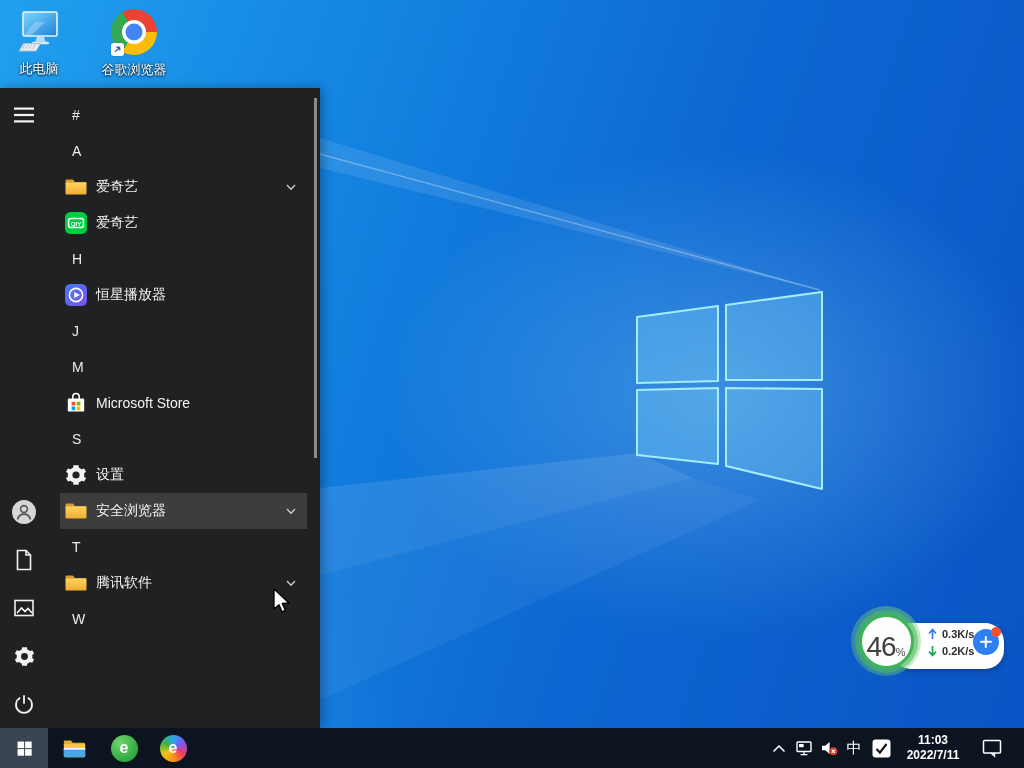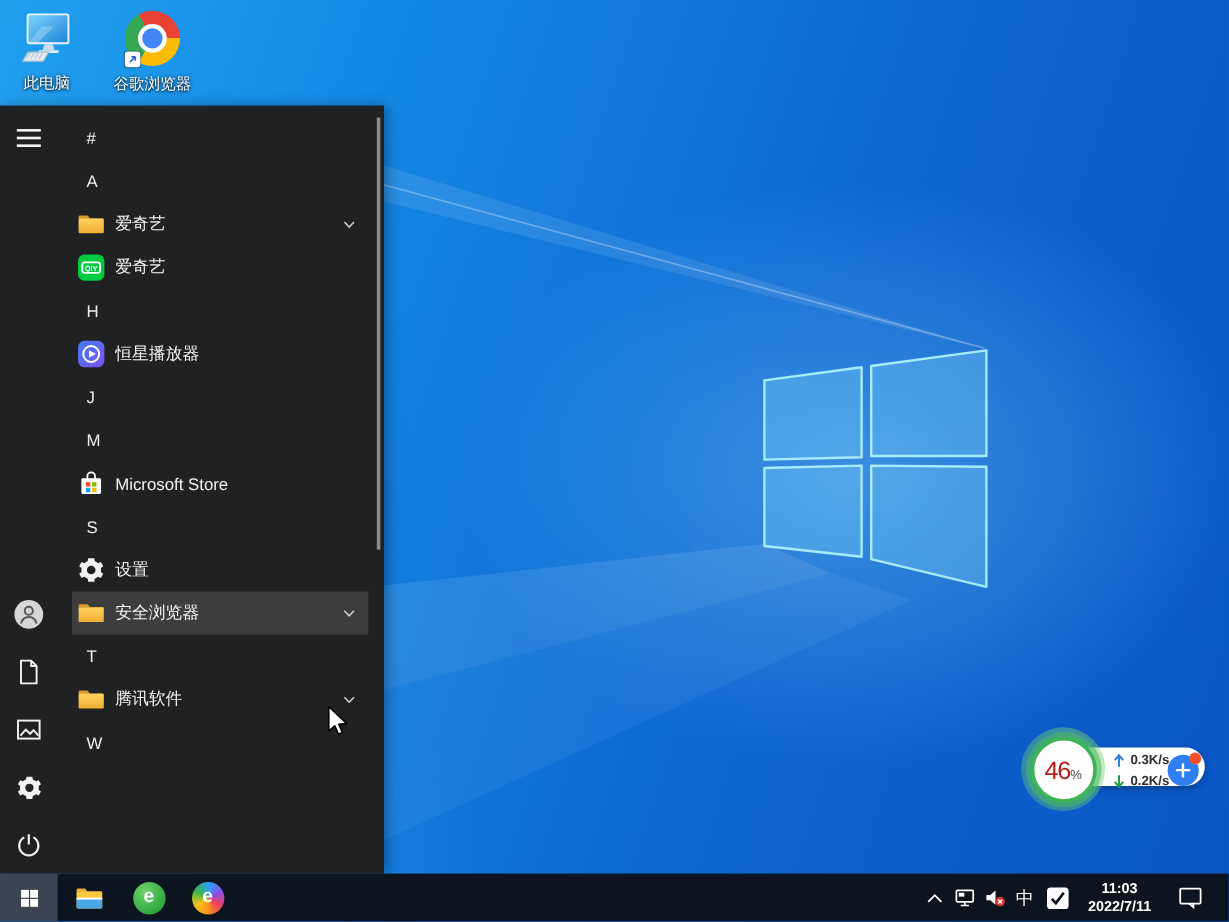--- a/index.html
+++ b/index.html
@@ -49,36 +49,36 @@
   .start-btn { left:0; width:48px; background:#3b4452; }
   .e-green { width:27px; height:27px; border-radius:50%; background:radial-gradient(circle at 35% 30%, #6fd36a, #2ca63e 75%);
     color:#fff; font-weight:bold; font-size:16px; display:flex; align-items:center; justify-content:center; }
   .e-color { width:27px; height:27px; border-radius:50%;
     background:conic-gradient(from 0deg, #2aa3f2, #8253ee, #ee3d63, #f7941d, #f3c318, #3cb54a, #2aa3f2);
     color:#fff; font-weight:bold; font-size:16px; display:flex; align-items:center; justify-content:center; }
   .tray-ime { color:#fff; font-size:15px; }
   .clock { color:#fff; font-size:12px; line-height:15px; text-align:center;font-weight:bold; }
 
   
-  .w-pill { position:absolute; left:892px; top:623px; width:112px; height:32px; background:#fff; border-radius:19px;
+  .w-pill { position:absolute; left:892px; top:623px; width:112px; height:46px; background:#fff; border-radius:19px;
     box-shadow:0 2px 6px rgba(0,0,0,.28); z-index:6; cursor:pointer; }
   .w-rows { position:absolute; left:36px; top:2px; }
   .w-line { display:flex; align-items:center; gap:5px; height:17px; font-size:11px; font-weight:bold; color:#2b2b2b; }
   .w-plus { position:absolute; right:5px; top:6px; width:26px; height:26px; border-radius:50%; background:#2e80f2; cursor:pointer; }
   .w-plus::before, .w-plus::after { content:""; position:absolute; background:#fff; left:50%; top:50%; }
   .w-plus::before { width:12px; height:2.4px; transform:translate(-50%,-50%); border-radius:1px; }
   .w-plus::after { width:2.4px; height:12px; transform:translate(-50%,-50%); border-radius:1px; }
   .w-dot { position:absolute; right:-2px; top:-2px; width:10px; height:10px; border-radius:50%; background:#f4502c; }
   .w-ball { position:absolute; left:851px; top:606px; width:70px; height:70px; border-radius:50%; z-index:7; cursor:pointer;
     background:radial-gradient(circle at 62% 35%, rgba(120,210,120,.55), rgba(110,200,115,.30));
     display:flex; align-items:center; justify-content:center; }
   .w-ball-mid { width:63px; height:63px; border-radius:50%; background:rgba(75,185,95,.55); display:flex; align-items:center; justify-content:center; }
   .w-ball-core { width:55px; height:55px; border-radius:50%; background:#fdfdfd; border:3px solid #3fb457;
     display:flex; align-items:baseline; justify-content:center; padding-top:14px; }
-  .w-pct { font-size:21px; color:#b91c1c; letter-spacing:-1px; }
+  .w-pct { font-size:28px; color:#404040; letter-spacing:-1px; }
   .w-pct-sign { font-size:11px; color:#4c4c4c; }
 
   .cursor { position:absolute; left:270px; top:588px; z-index:50; pointer-events:none; }
 </style>
 </head>
 <body>
 
 <svg width="0" height="0" style="position:absolute">
   <defs>
     <linearGradient id="foldg" x1="0" y1="0" x2="0" y2="1">
@@ -130,21 +130,21 @@
       <polygon points="8,28 20,14 30,14 16,28" fill="rgba(255,255,255,0.25)"></polygon>
       <path d="M22 28.8 h7 l1.6 5 h-10.2 z" fill="#c9dced"></path>
       <rect x="17" y="33.8" width="17" height="2.4" rx="1.2" fill="#dcebf7"></rect>
       <path d="M4 43 l4.5 -7.5 h17 l-4.5 7.5 z" fill="#e6edf4" stroke="#aebfcd" stroke-width="1"></path>
       <path d="M7 41 l3.4-5.6 M10.5 41 l3.4-5.6 M14 41 l3.4-5.6 M17.5 41 l3.4-5.6" stroke="#b6c5d2" stroke-width="1"></path>
     </svg>
   </div>
   <div class="lbl">此电脑</div>
 </div>
 
-<div class="dicon" style="left:88px; top:8px;">
+<div class="dicon" style="left:95px; top:8px;">
   <div class="ic">
     <div class="chrome-ball"></div>
     <div class="shortcut-badge">
       <svg width="9" height="9" viewBox="0 0 12 12">
           <path d="M3 9 L9 3 M9 3 H4.6 M9 3 V7.4" stroke="#2b5fb8" stroke-width="1.8" fill="none"></path>
         </svg>
     </div>
   </div>
   <div class="lbl">谷歌浏览器</div>
 </div>

